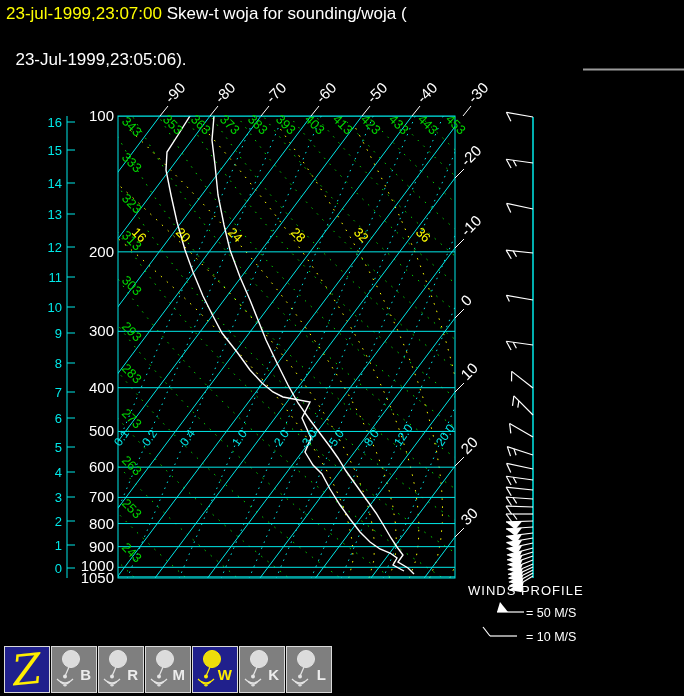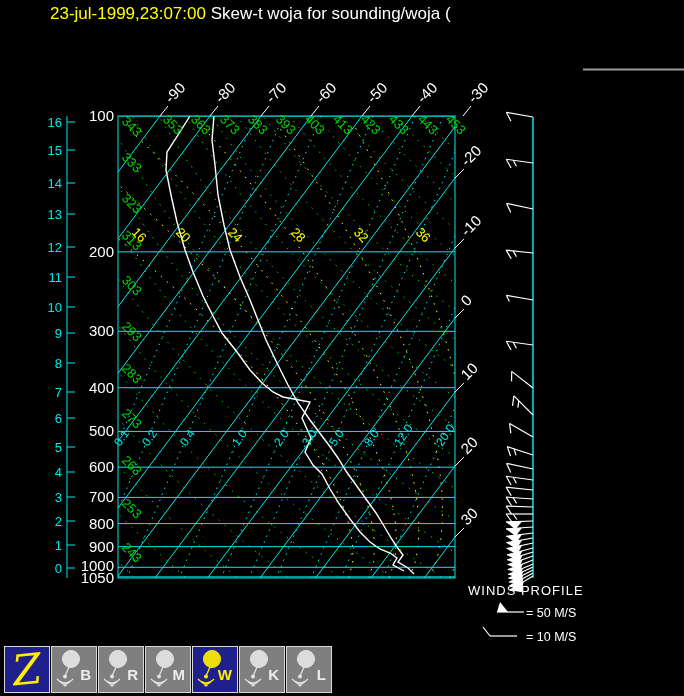--- a/index.html
+++ b/index.html
@@ -1,38 +1,39 @@
 <!DOCTYPE html>
 <html><head>
 <meta charset="utf-8">
 <style>
   html,body{margin:0;padding:0;background:#000;}
   body{width:684px;height:696px;position:relative;overflow:hidden;
        font-family:"Liberation Sans",sans-serif;}
   .title{position:absolute;left:6px;top:2px;color:#fff;font-size:17px;
          line-height:23px;white-space:pre-wrap;}
-  .title .ts{color:#ffff00;margin-left:44px;}
+  .title .ts{color:#ffff00;}
   #plot{position:absolute;left:0;top:0;}
   #toolbar{position:absolute;left:4px;top:646px;display:flex;gap:1px;}
   .tbtn{width:46px;height:47px;background:#7f7f7f;border:1px solid #d9d9d9;
         position:relative;box-sizing:border-box;padding:0;cursor:pointer;}
   .tbtn.active{background:#20208c;}
   .tbtn .licon{position:absolute;left:2px;top:2px;}
   .tbtn .letter{position:absolute;right:5px;bottom:9px;font-weight:bold;
         font-size:15px;color:#ececec;font-family:"Liberation Sans",sans-serif;}
   .tbtn.active .letter{color:#ffee00;}
   .logo-z{position:absolute;left:0;top:0;width:100%;height:100%;display:flex;
         align-items:center;justify-content:center;color:#ffee00;
         font-family:"DejaVu Serif",serif;font-style:italic;font-size:42px;
         transform:rotate(-6deg);}
 </style>
 </head>
 <body>
 
 <div class="title"><span class="ts">23-jul-1999,23:07:00</span><span> Skew-t woja for sounding/woja (</span><br>
+  <span>23-Jul-1999,23:05:06).</span>
 </div>
 
 <svg id="plot" width="684" height="645">
     <defs>
       <clipPath id="pc">
         <rect x="118" y="116" width="337" height="462"></rect>
       </clipPath>
     </defs>
     <g clip-path="url(#pc)">
       <line x1="255.24" y1="116" x2="61.2" y2="578" stroke="#00e8e8" stroke-width="1" stroke-dasharray="1.5 5"></line>

